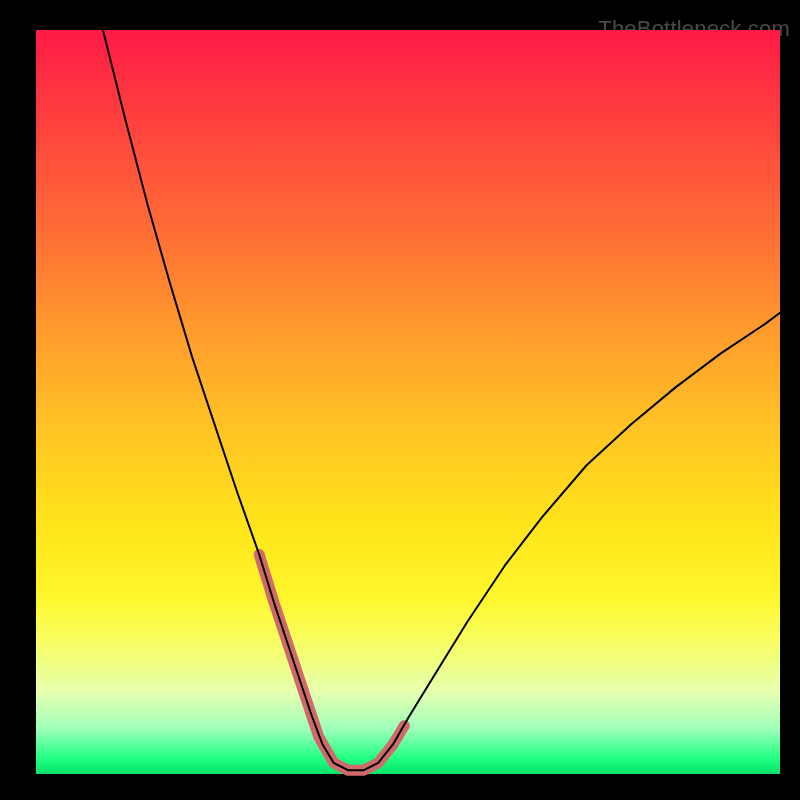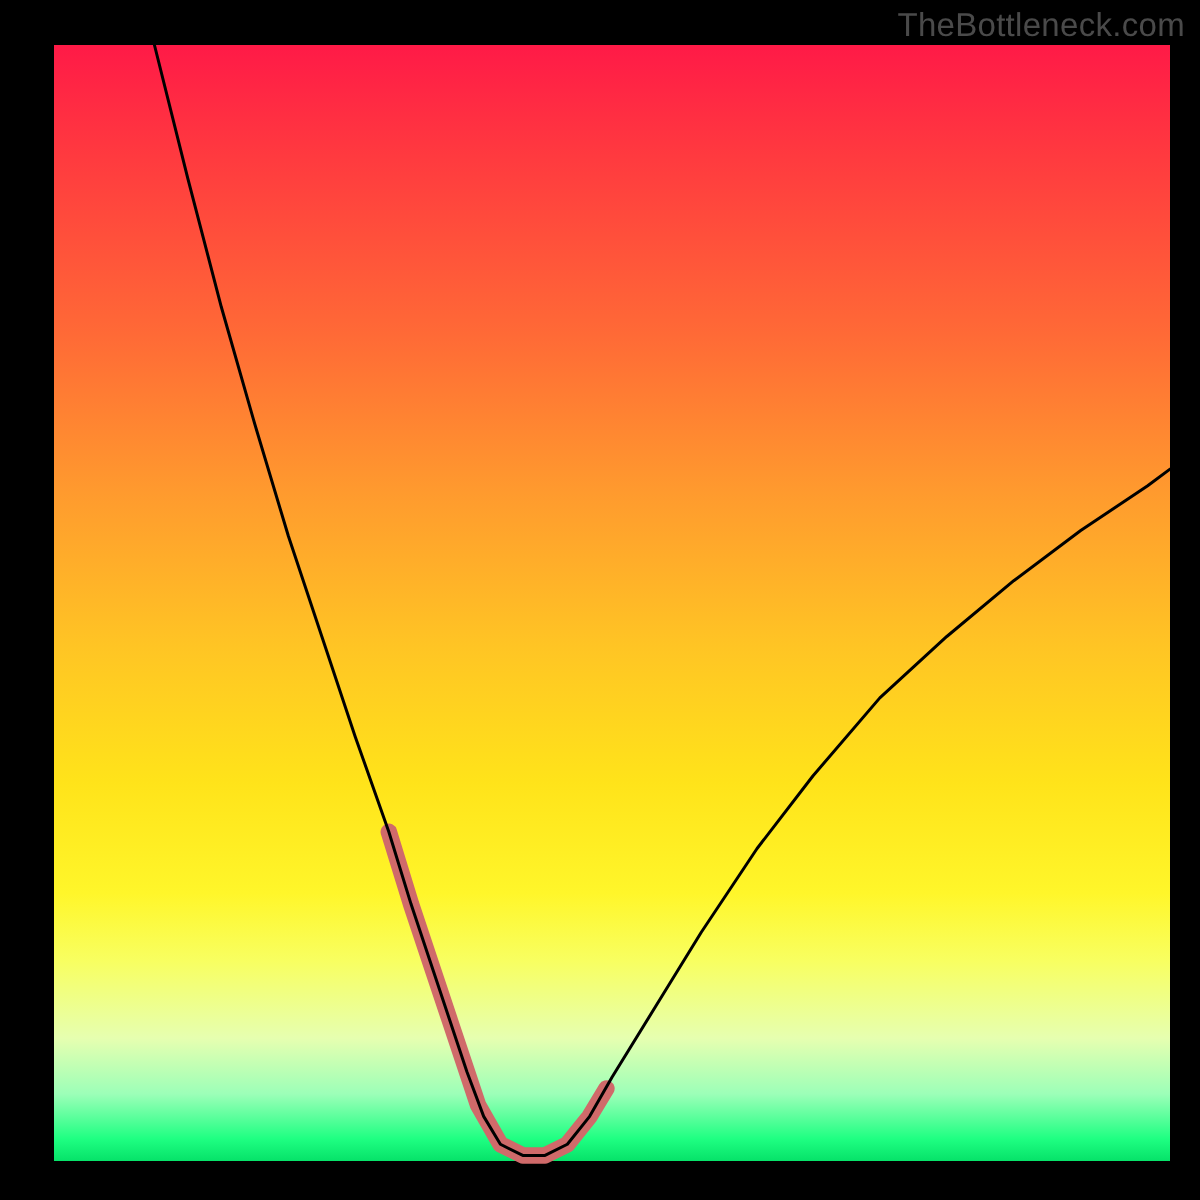--- a/index.html
+++ b/index.html
@@ -45,21 +45,21 @@
   .plot svg {
     position: absolute;
     left: 0;
     top: 0;
     width: 744px;
     height: 744px;
     overflow: visible;
   }
   .watermark {
     position: absolute;
-    top: 4px;
+    top: 16px;
     right: 10px;
     color: #4a4a4a;
     font-size: 22px;
     letter-spacing: 0.2px;
     user-select: none;
   }
 </style>
 </head>
 <body>
 

